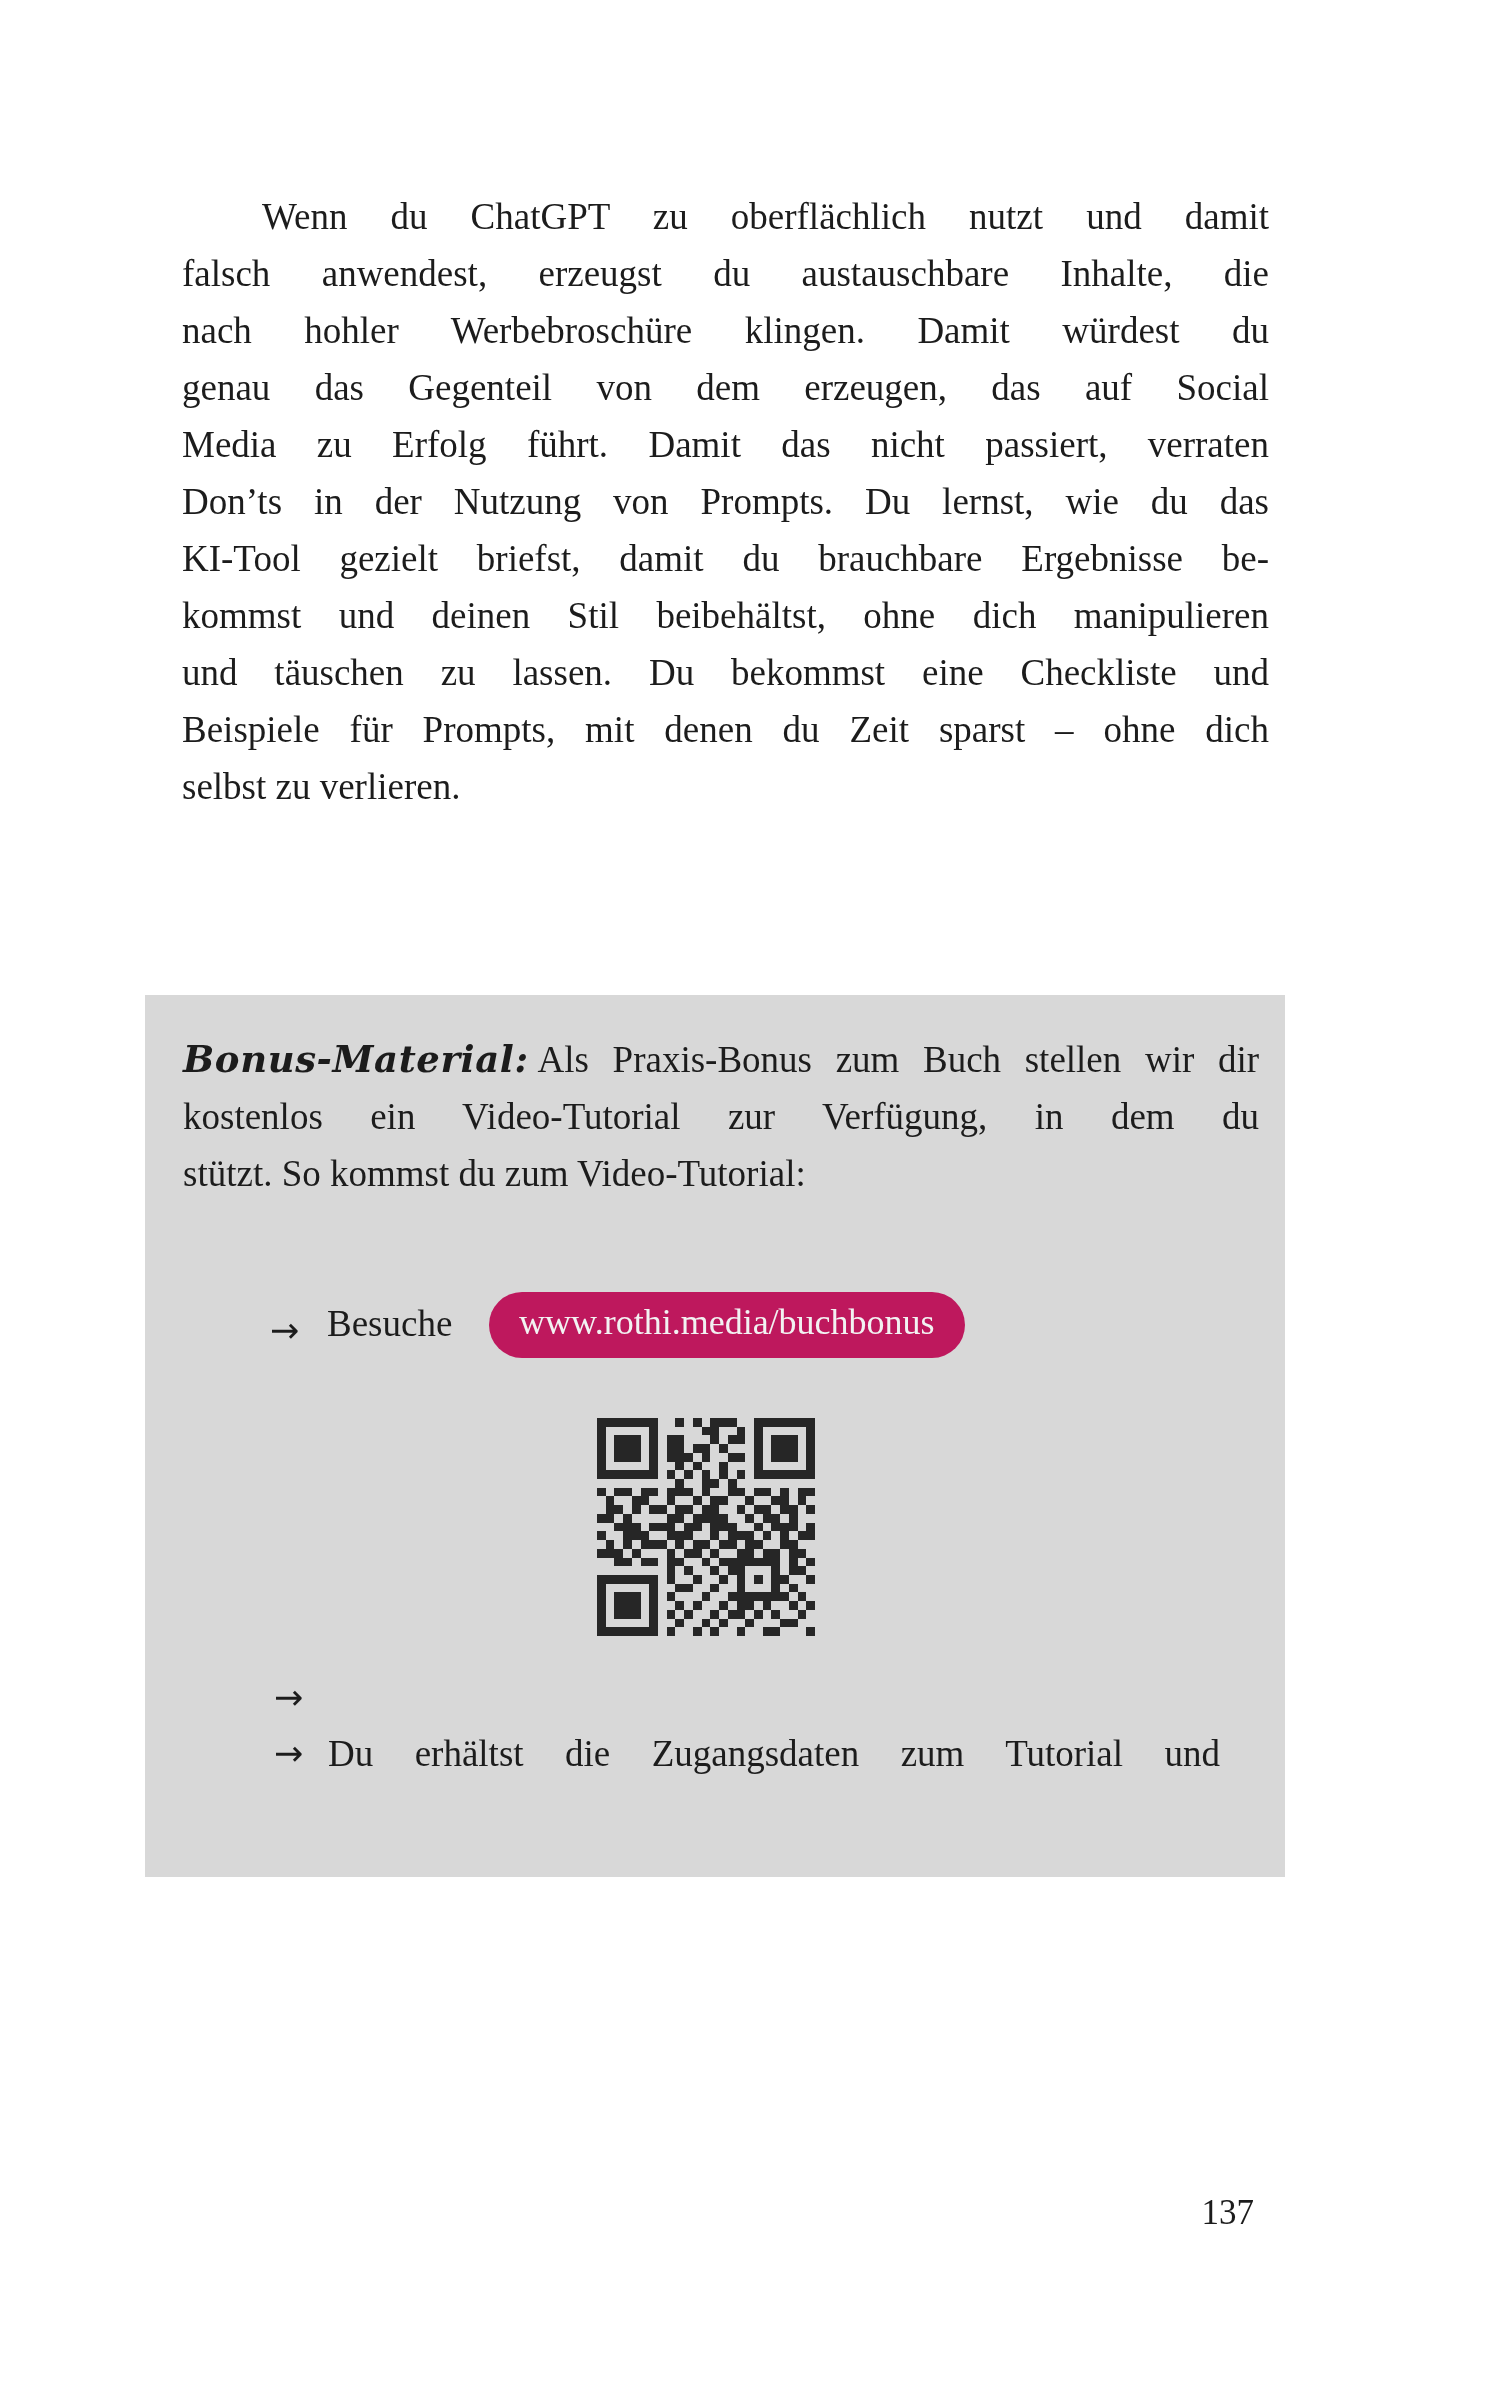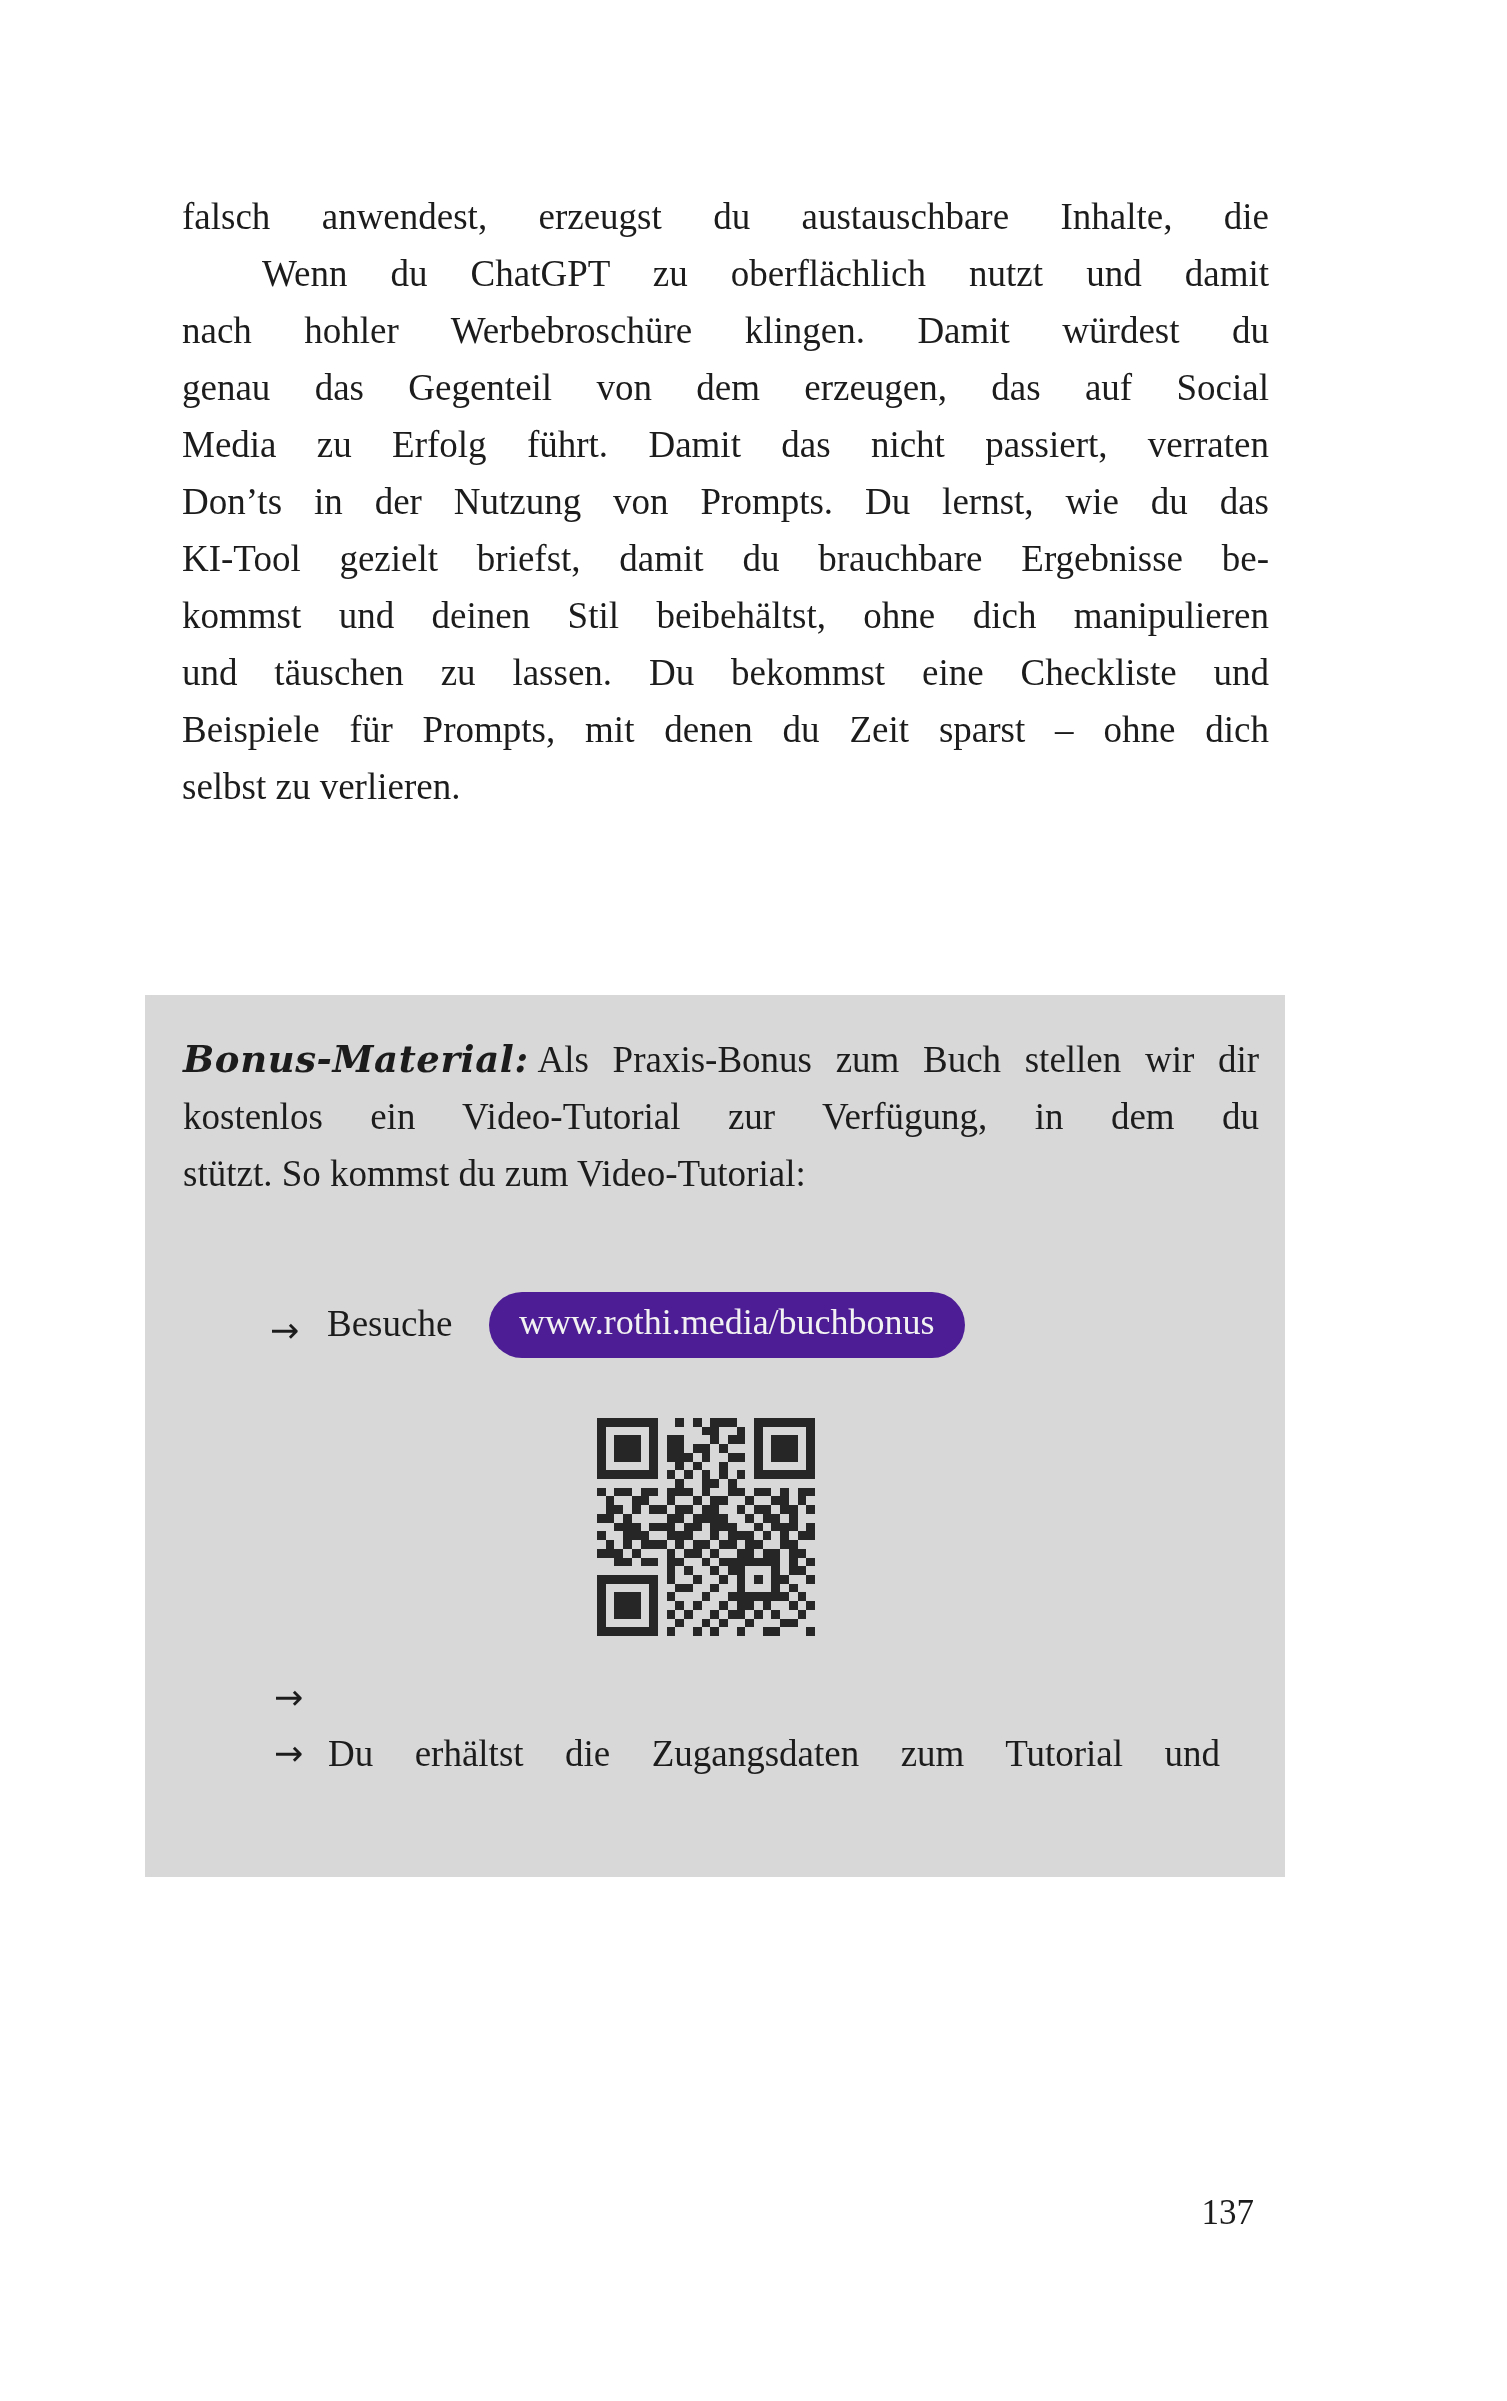--- a/index.html
+++ b/index.html
@@ -59,22 +59,22 @@
     text-align:right; font-size:35px; line-height:38px;
     font-variant-numeric:oldstyle-nums;
   }
 </style>
 </head>
 <body>
 
 <div class="page" style="background: rgb(255, 255, 255); color: rgb(28, 28, 28);">
 
   <div class="intro">
+    <div class="jl first-line">Wenn du ChatGPT zu oberflächlich nutzt und damit</div>
     <div class="jl">falsch anwendest, erzeugst du austauschbare Inhalte, die</div>
-    <div class="jl first-line">Wenn du ChatGPT zu oberflächlich nutzt und damit</div>
     <div class="jl">nach hohler Werbebroschüre klingen. Damit würdest du</div>
     <div class="jl">genau das Gegenteil von dem erzeugen, das auf Social</div>
     <div class="jl">Media zu Erfolg führt. Damit das nicht passiert, verraten</div>
     <div class="jl">Don’ts in der Nutzung von Prompts. Du lernst, wie du das</div>
     <div class="jl">KI-Tool gezielt briefst, damit du brauchbare Ergebnisse be-</div>
     <div class="jl">kommst und deinen Stil beibehältst, ohne dich manipulieren</div>
     <div class="jl">und täuschen zu lassen. Du bekommst eine Checkliste und</div>
     <div class="jl">Beispiele für Prompts, mit denen du Zeit sparst – ohne dich</div>
     <div class="jl last-line">selbst zu verlieren.</div>
   </div>
@@ -84,21 +84,21 @@
     <div class="box-para">
       <div class="jl">
         <span class="script-label">Bonus-Material:</span><span>Als Praxis-Bonus zum Buch stellen wir dir</span>
       </div>
       <div class="jl">kostenlos ein Video-Tutorial zur Verfügung, in dem du</div>
       <div class="jl last-line">stützt. So kommst du zum Video-Tutorial:</div>
     </div>
 
     <span class="arrow visit-arrow">→</span>
     <span class="visit-label">Besuche</span>
-    <span class="url-pill" style="background: #4c1d95; color: rgb(242, 242, 242);">www.rothi.media/buchbonus</span>
+    <span class="url-pill" style="background: #be185d; color: rgb(242, 242, 242);">www.rothi.media/buchbonus</span>
 
     <div class="qr">
         <div style="background: rgb(38, 38, 38);"></div>
         <div style="background: rgb(38, 38, 38);"></div>
         <div style="background: rgb(38, 38, 38);"></div>
         <div style="background: rgb(38, 38, 38);"></div>
         <div style="background: rgb(38, 38, 38);"></div>
         <div style="background: rgb(38, 38, 38);"></div>
         <div style="background: rgb(38, 38, 38);"></div>
         <div></div>

